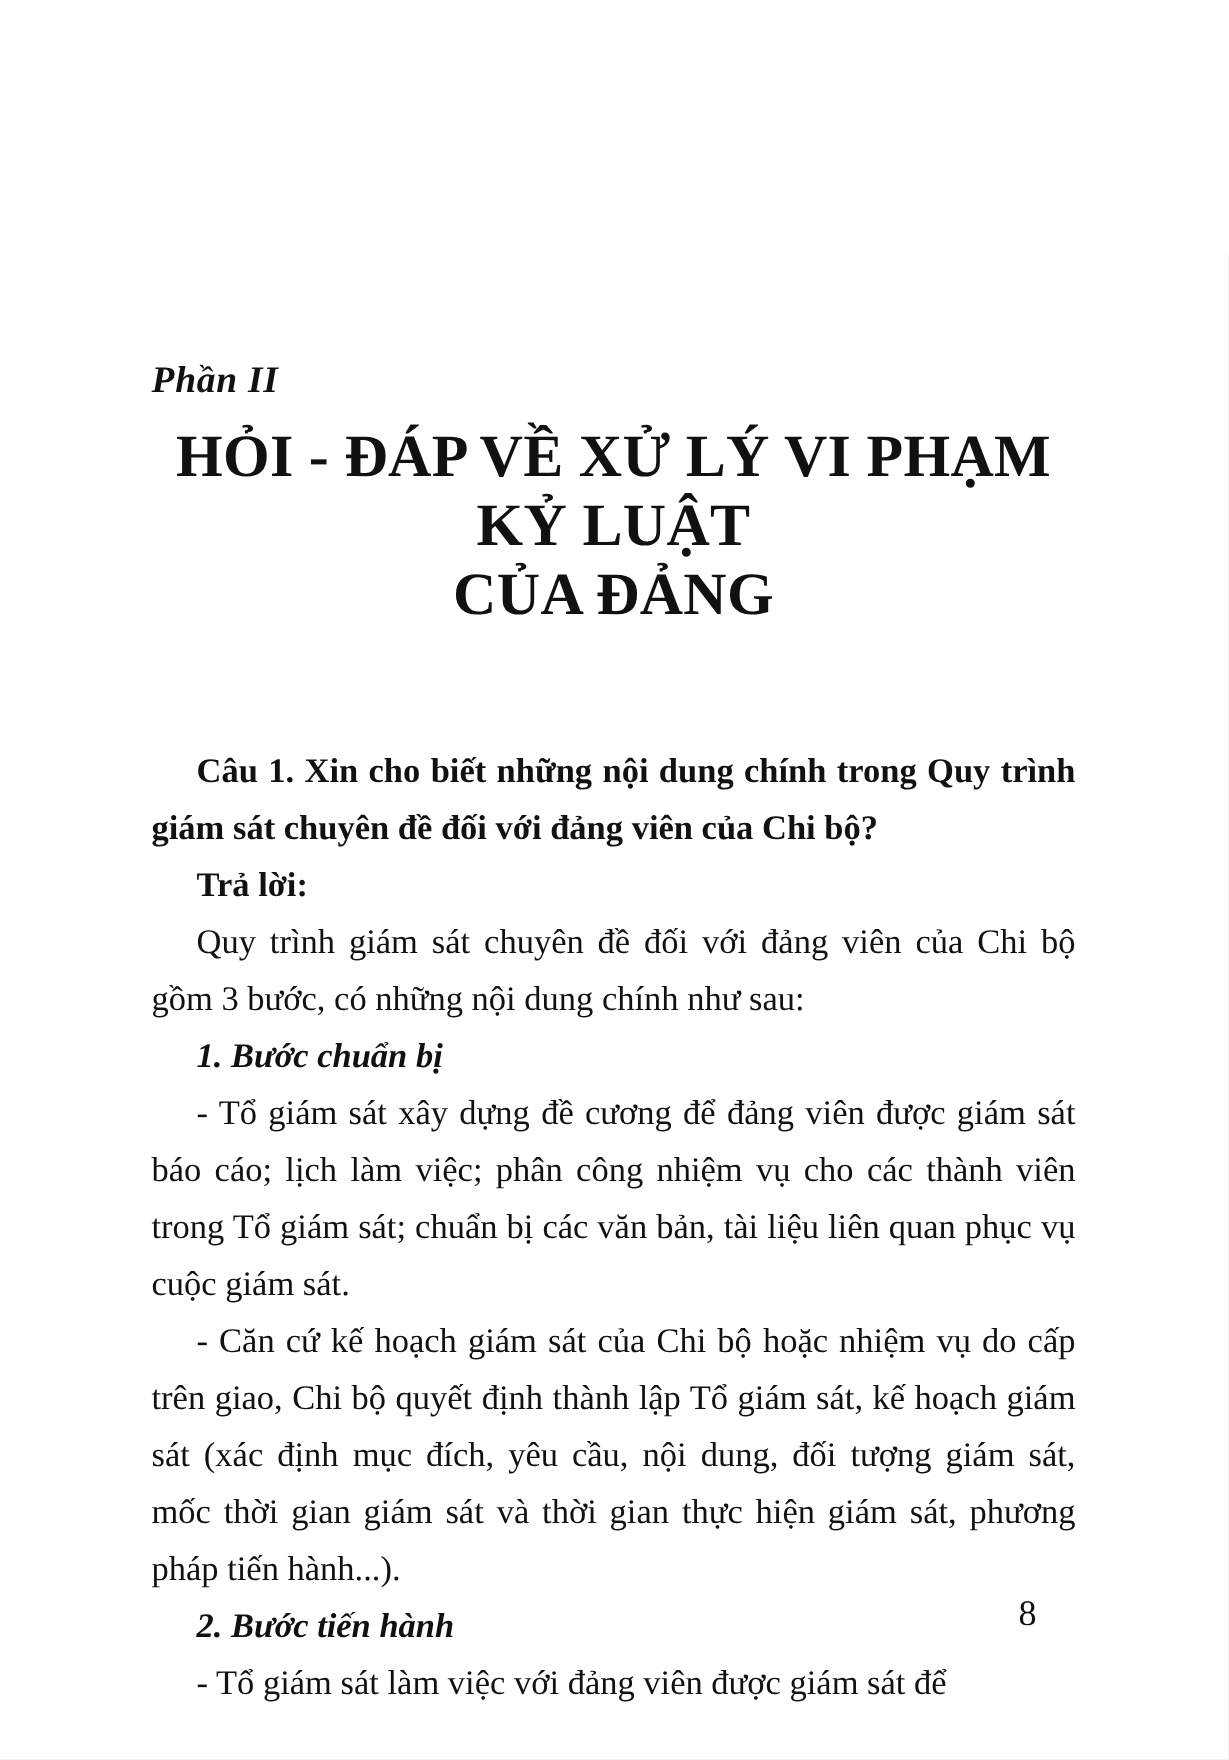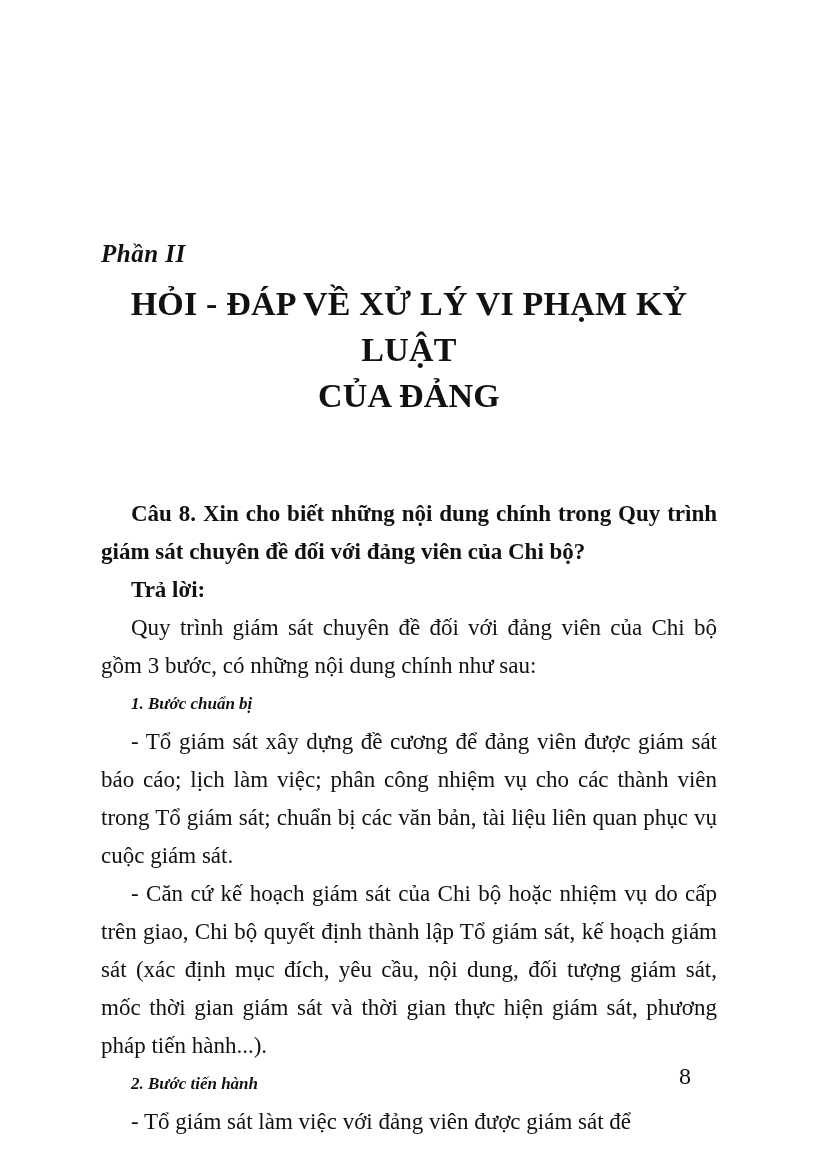--- a/index.html
+++ b/index.html
@@ -22,34 +22,34 @@
   .part-label {
     font-weight: bold;
     font-style: italic;
     font-size: 25px;
     letter-spacing: 0.5px;
     margin-bottom: 13px;
   }
   .title {
     text-align: center;
     font-weight: bold;
-    font-size: 34px;
+    font-size: 40px;
     line-height: 46px;
     letter-spacing: 0.2px;
   }
   .body-block { margin-top: 76px; }
   .para {
     font-size: 23px;
     line-height: 38px;
     text-align: justify;
     text-indent: 30px;
   }
   .bold { font-weight: bold; }
   .step-heading {
-    font-size: 17px;
+    font-size: 23px;
     line-height: 38px;
     text-indent: 30px;
     font-weight: bold;
     font-style: italic;
   }
   .page-number {
     position: absolute;
     top: 1063px;
     right: 128px;
     font-size: 24px;
@@ -62,21 +62,21 @@
   <div class="content">
 
     <div class="part-label">Phần II</div>
 
     <div class="title">
       <div>HỎI - ĐÁP VỀ XỬ LÝ VI PHẠM KỶ LUẬT</div>
       <div>CỦA ĐẢNG</div>
     </div>
 
     <div class="body-block">
-      <p class="para bold">Câu 8. Xin cho biết những nội dung chính trong Quy trình giám sát chuyên đề đối với đảng viên của Chi bộ?</p>
+      <p class="para bold">Câu 1. Xin cho biết những nội dung chính trong Quy trình giám sát chuyên đề đối với đảng viên của Chi bộ?</p>
 
       <p class="para bold">Trả lời:</p>
 
       <p class="para">Quy trình giám sát chuyên đề đối với đảng viên của Chi bộ gồm 3 bước, có những nội dung chính như sau:</p>
 
       <p class="step-heading">1. Bước chuẩn bị</p>
 
       <p class="para">- Tổ giám sát xây dựng đề cương để đảng viên được giám sát báo cáo; lịch làm việc; phân công nhiệm vụ cho các thành viên trong Tổ giám sát; chuẩn bị các văn bản, tài liệu liên quan phục vụ cuộc giám sát.</p>
 
       <p class="para">- Căn cứ kế hoạch giám sát của Chi bộ hoặc nhiệm vụ do cấp trên giao, Chi bộ quyết định thành lập Tổ giám sát, kế hoạch giám sát (xác định mục đích, yêu cầu, nội dung, đối tượng giám sát, mốc thời gian giám sát và thời gian thực hiện giám sát, phương pháp tiến hành...).</p>

